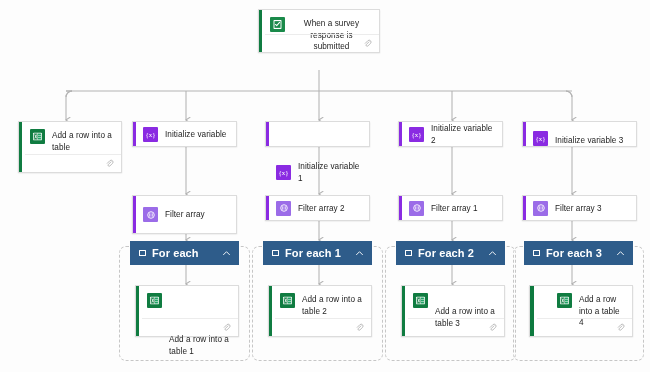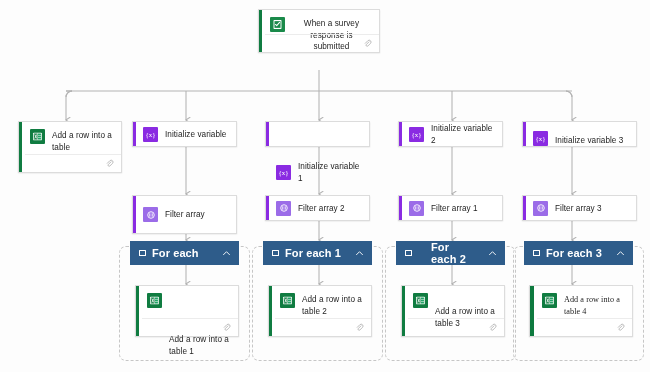--- a/index.html
+++ b/index.html
@@ -274,21 +274,21 @@
       <div class="ico filter">
         <svg width="10" height="10" viewBox="0 0 14 14">
           <circle cx="7" cy="7" r="4.6" fill="none" stroke="#fff" stroke-width="1.25"></circle>
           <path d="M5.3,5.2 L5.3,8.8 M8.7,5.2 L8.7,8.8" stroke="#fff" stroke-width="1.25" stroke-linecap="round"></path>
         </svg>
       </div>
       <div class="ttl">Filter array 1</div>
     </div>
   </div>
   <div class="scopebox" style="left:385px;top:246px;width:131px;height:115px;"></div>
-  <div class="scopehdr" style="left:396px;top:241px;width:109px;height:24px;gap:13px;">
+  <div class="scopehdr" style="left:396px;top:241px;width:109px;height:24px;">
     <div class="sq"></div>
     <div class="slabel">For each 2</div>
     <svg class="chev" viewBox="0 0 12 12">
       <path d="M2,7.6 L6,3.6 L10,7.6" fill="none" stroke="#fff" stroke-width="1.2" stroke-linecap="round" stroke-linejoin="round"></path>
     </svg>
   </div>
   <div class="node" style="left:401px;top:285px;width:104px;height:52px;">
     <div class="accent green"></div>
     <div class="nbody">
       <div class="ico excel">
@@ -336,21 +336,21 @@
   <div class="scopebox" style="left:513px;top:246px;width:131px;height:115px;"></div>
   <div class="scopehdr" style="left:524px;top:241px;width:109px;height:24px;">
     <div class="sq"></div>
     <div class="slabel">For each 3</div>
     <svg class="chev" viewBox="0 0 12 12">
       <path d="M2,7.6 L6,3.6 L10,7.6" fill="none" stroke="#fff" stroke-width="1.2" stroke-linecap="round" stroke-linejoin="round"></path>
     </svg>
   </div>
   <div class="node" style="left:529px;top:285px;width:104px;height:52px;">
     <div class="accent green thick"></div>
-    <div class="nbody" style="padding-left:12px;font-family:Liberation Serif, serif;">
+    <div class="nbody" style="padding-left:27px;">
       <div class="ico excel">
         <svg width="11" height="11" viewBox="0 0 16 16">
           <rect x="1.8" y="2.4" width="12.4" height="11.2" rx="0.8" fill="#fff"></rect>
           <rect x="3.0" y="3.6" width="5.0" height="8.8" fill="#107c41"></rect>
           <rect x="8.6" y="3.6" width="4.4" height="2.4" fill="#21a366"></rect>
           <rect x="8.6" y="6.6" width="4.4" height="2.4" fill="#21a366"></rect>
           <rect x="8.6" y="9.6" width="4.4" height="2.8" fill="#21a366"></rect>
           <path d="M4.1,5.1 L6.9,10.9 M6.9,5.1 L4.1,10.9" stroke="#fff" stroke-width="1.15"></path>
         </svg>
       </div>

